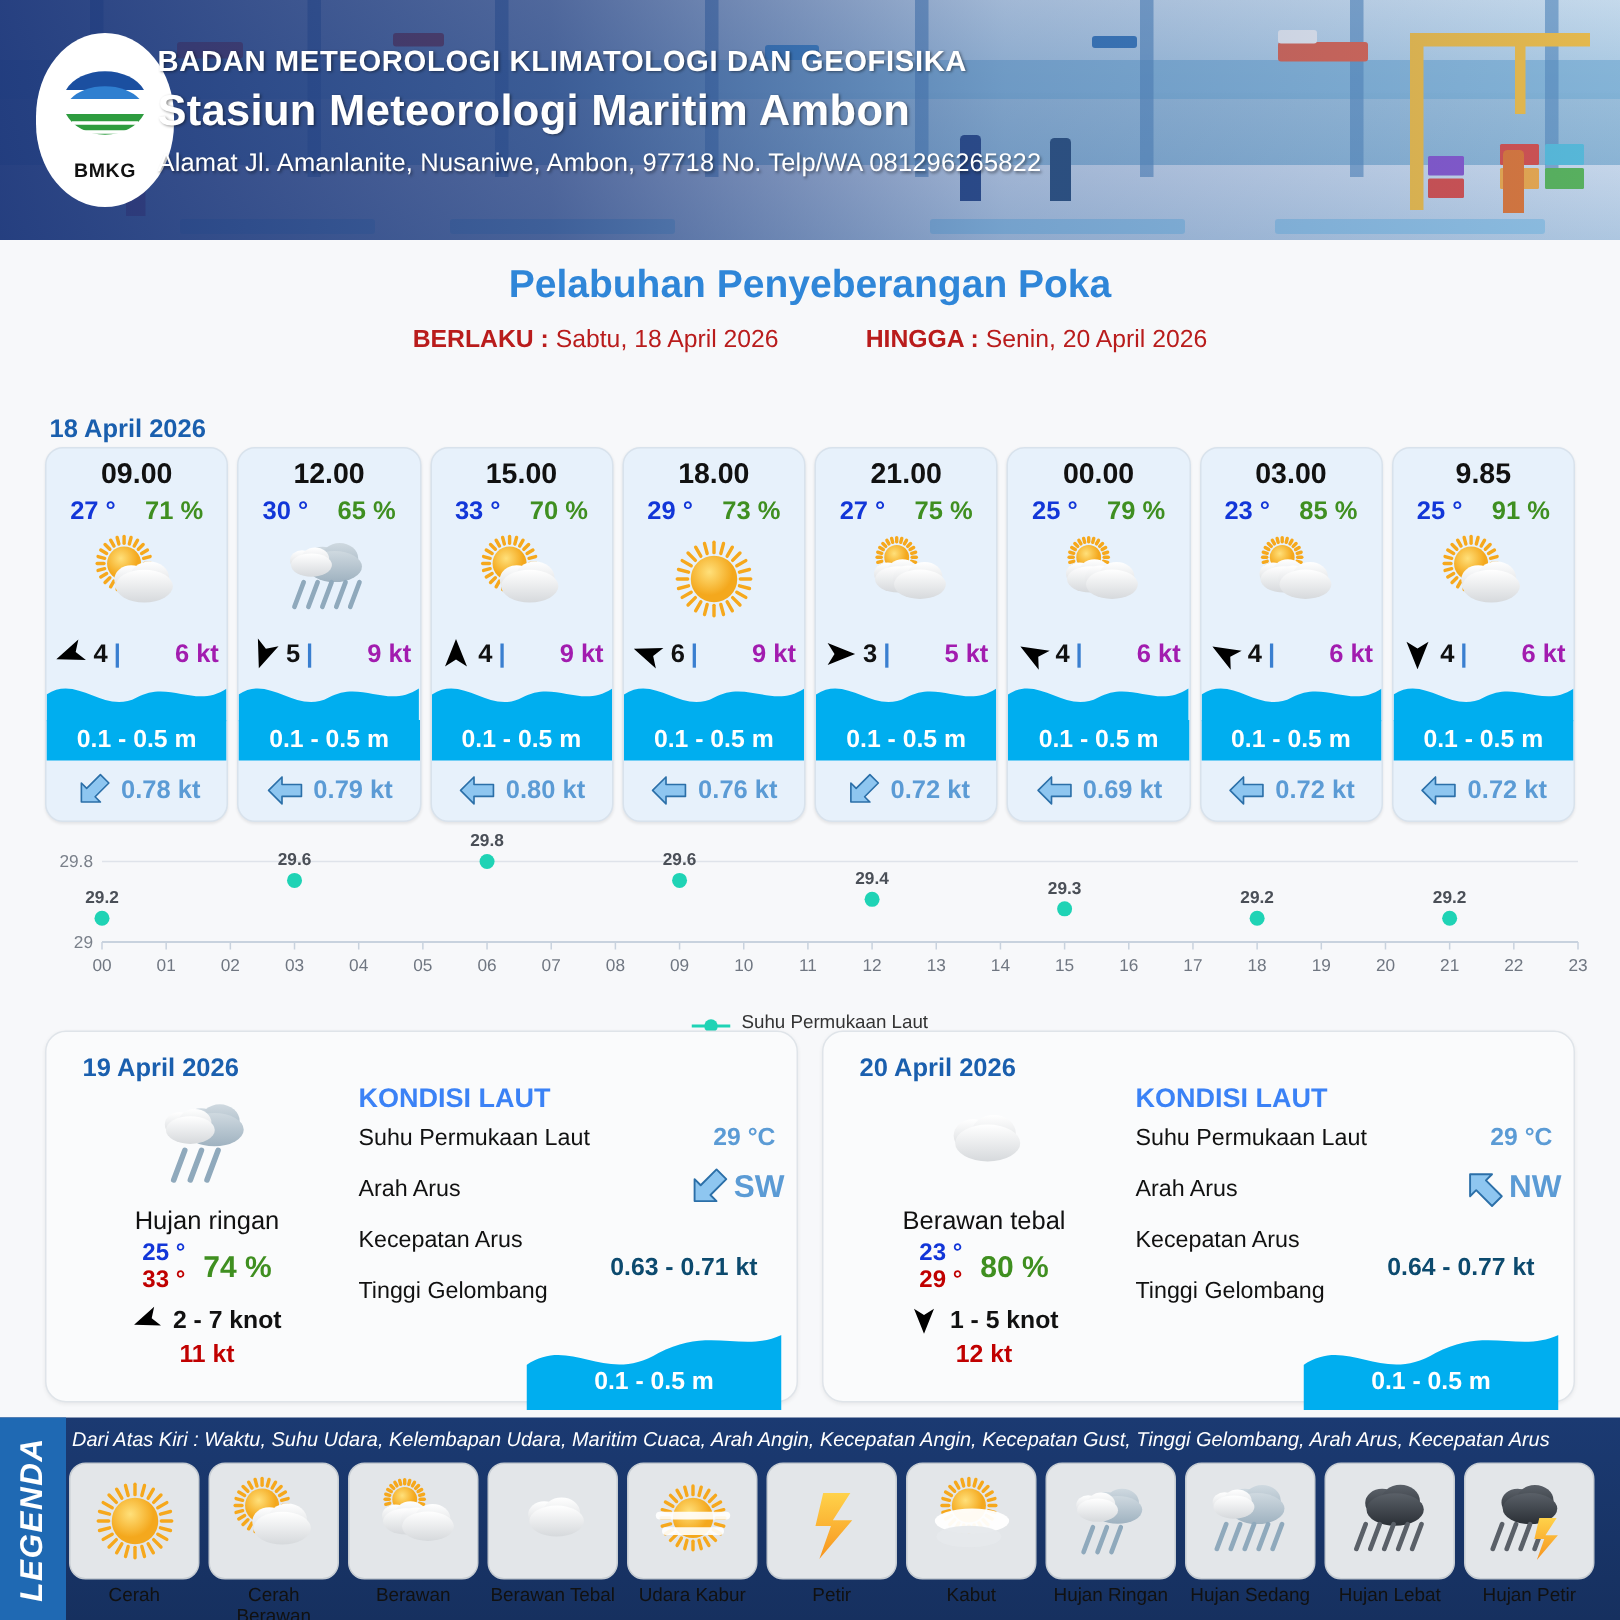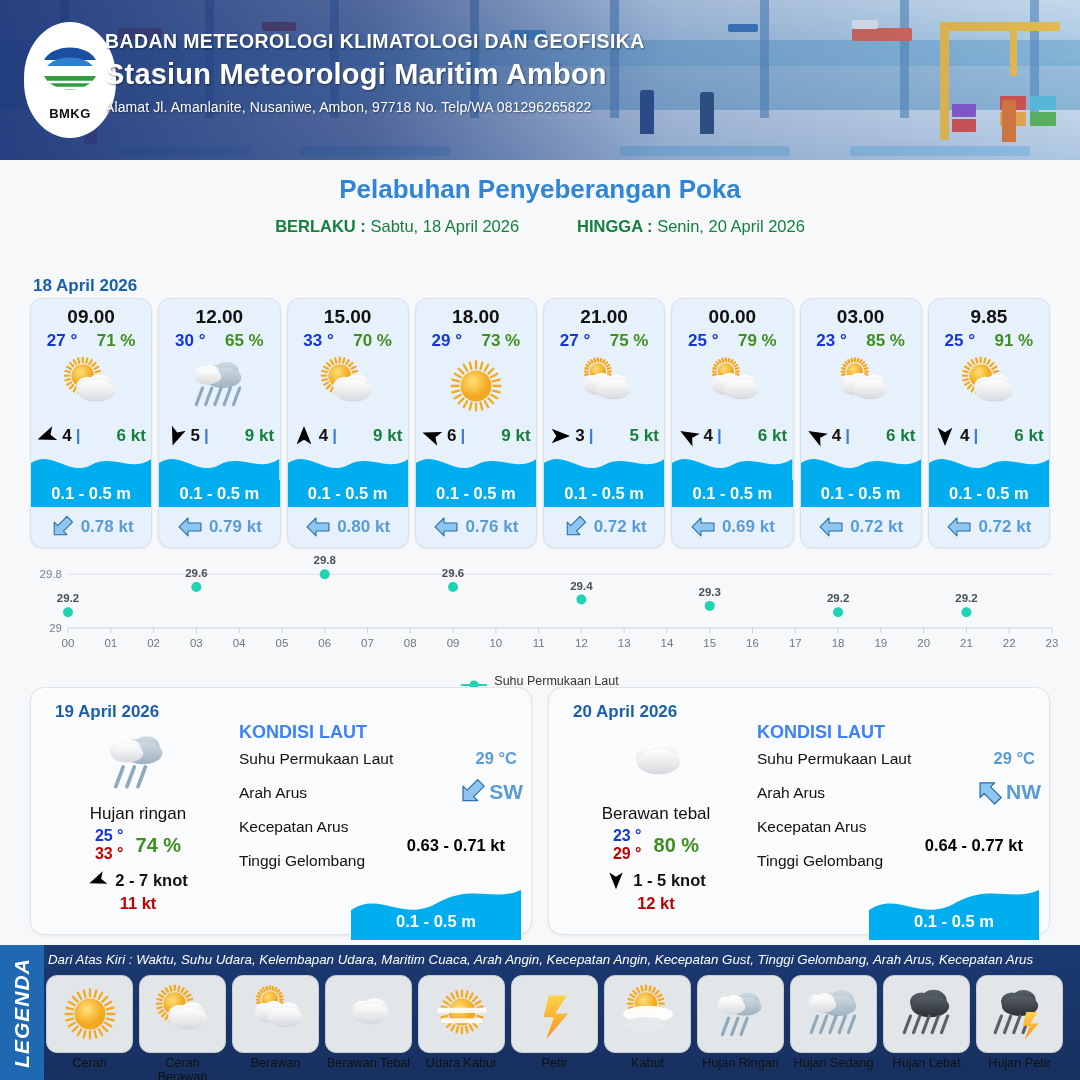--- a/index.html
+++ b/index.html
@@ -29,49 +29,49 @@
   .logo-wrap { position:absolute; left:24px; top:22px; width:92px; height:116px;
                background:#fff; border-radius:50%/48%; display:flex; flex-direction:column;
                align-items:center; justify-content:center; z-index:5; }
   .logo-circ { width:64px; height:64px; border-radius:50%; position:relative; overflow:hidden; }
   .logo-txt { font-size:13px; font-weight:bold; color:#111; letter-spacing:.4px; margin-top:2px;}
 
   .hdr-text { position:absolute; left:105px; top:30px; z-index:6; color:#fff;
               text-shadow:1px 1px 2px rgba(0,0,0,.45); }
   .h-line1 { font-size:19.5px; font-weight:bold; letter-spacing:.4px; }
   .h-line2 { font-size:29px; font-weight:bold; margin-top:5px; letter-spacing:.2px;}
-  .h-line3 { font-size:14px; margin-top:8px; letter-spacing:.1px;}
+  .h-line3 { font-size:17px; margin-top:8px; letter-spacing:.1px;}
 
   
   .title-block { position:absolute; left:0; top:168px; width:1080px; text-align:center; }
   .t-main { font-size:38px; font-weight:bold; color:#1665bf; letter-spacing:.5px;
             text-shadow:1.5px 1.5px 0 rgba(180,200,220,.55); font-stretch:condensed; }
   .t-sub { font-size:26px; font-weight:bold; color:#2f86d8; margin-top:6px; }
-  .t-valid { margin-top:12px; font-size:16.5px; color:#15803d; display:flex; justify-content:center; gap:58px;}
+  .t-valid { margin-top:12px; font-size:16.5px; color:#b91c1c; display:flex; justify-content:center; gap:58px;}
   .t-valid b { font-weight:bold; }
   .t-valid span { font-weight:normal; }
 
   
   .date-label { position:absolute; left:33px; top:276px; font-size:17px; font-weight:bold; color:#1a5fae; }
 
   
   .cards { position:absolute; left:30px; top:298px; width:1020px; display:flex; gap:6px; }
   .card { width:126px; height:250px; background:#e7f1fb; border:1px solid #d8e2ec;
           border-radius:12px; position:relative; overflow:hidden;
           box-shadow:0 1px 2px rgba(0,0,0,.08); }
   .c-time { text-align:center; font-size:19px; font-weight:bold; color:#111; margin-top:7px; }
   .c-tr { display:flex; justify-content:space-around; align-items:baseline; margin-top:3px; padding:0 6px;}
   .c-temp { font-size:17px; font-weight:bold; color:#1236d8; }
   .c-hum { font-size:17px; font-weight:bold; color:#3f8f20; }
   .c-icon { height:66px; display:flex; align-items:center; justify-content:center; margin-top:2px;}
   .c-wind { display:flex; align-items:center; justify-content:center; gap:4px; margin-top:4px; height:26px;}
   .c-wdir { width:22px; height:22px; }
   .c-wnum { font-size:17px; font-weight:bold; color:#111; }
   .c-wsep { color:#3a7fd0; font-weight:bold; font-size:17px;}
-  .c-wkt { font-size:17px; font-weight:bold; color:#15803d;padding-left:32px; }
+  .c-wkt { font-size:17px; font-weight:bold; color:#a21caf;padding-left:32px; }
   .c-wave { position:absolute; left:0; bottom:40px; width:100%; height:60px; }
   .c-wave svg { display:block; width:100%; height:34px; }
   .c-waveband { position:absolute; left:0; bottom:0; width:100%; height:27px; background:#00AEEF;
                 display:flex; align-items:center; justify-content:center; }
   .c-wavetxt { font-size:16.5px; font-weight:bold; color:#fff; }
   .c-cur { position:absolute; left:0; bottom:4px; width:100%; height:32px;
            display:flex; align-items:center; justify-content:center; gap:6px; }
   .c-curarrow { width:26px; height:24px; }
   .c-curtxt { font-size:17px; font-weight:bold; color:#5b9bd5; }
 
@@ -102,21 +102,21 @@
   .d-gust { font-size:16.5px; font-weight:bold; color:#c00000; margin-top:4px; }
 
   .d-right { position:absolute; left:208px; top:34px; width:284px; }
   .d-klaut { font-size:18px; font-weight:bold; color:#3b82f6; margin-bottom:5px; }
   .d-row { position:relative; height:34px; }
   .d-lab { font-size:15.5px; color:#111; position:absolute; left:0; top:2px; }
   .d-val { font-size:16.5px; font-weight:bold; color:#5b9bd5; position:absolute; right:6px; top:1px; }
   .d-cur { position:absolute; right:0; top:-4px; display:flex; align-items:center; gap:2px; }
   .d-curarrow { width:30px; height:28px; }
   .d-curtxt { font-size:21px; font-weight:bold; color:#5b9bd5; }
-  .d-spd { font-size:16.5px; font-weight:bold; color:#000000; position:absolute; right:18px; top:20px; }
+  .d-spd { font-size:16.5px; font-weight:bold; color:#0c4a6e; position:absolute; right:18px; top:20px; }
   .d-wavebox { position:absolute; right:2px; bottom:-56px; width:170px; height:56px; }
   .d-wavebox svg { display:block; width:170px; height:56px; }
   .d-wavetxt { position:absolute; left:0; bottom:9px; width:170px; text-align:center;
                font-size:16.5px; font-weight:bold; color:#fff; }
 
   
   .legenda { position:absolute; left:0; top:945px; width:1080px; height:135px;
              background:linear-gradient(180deg,#1b3a72 0%,#16305f 100%); }
   .leg-band { position:absolute; left:0; top:0; width:44px; height:135px; background:#1f69b3;
               display:flex; align-items:center; justify-content:center; }

